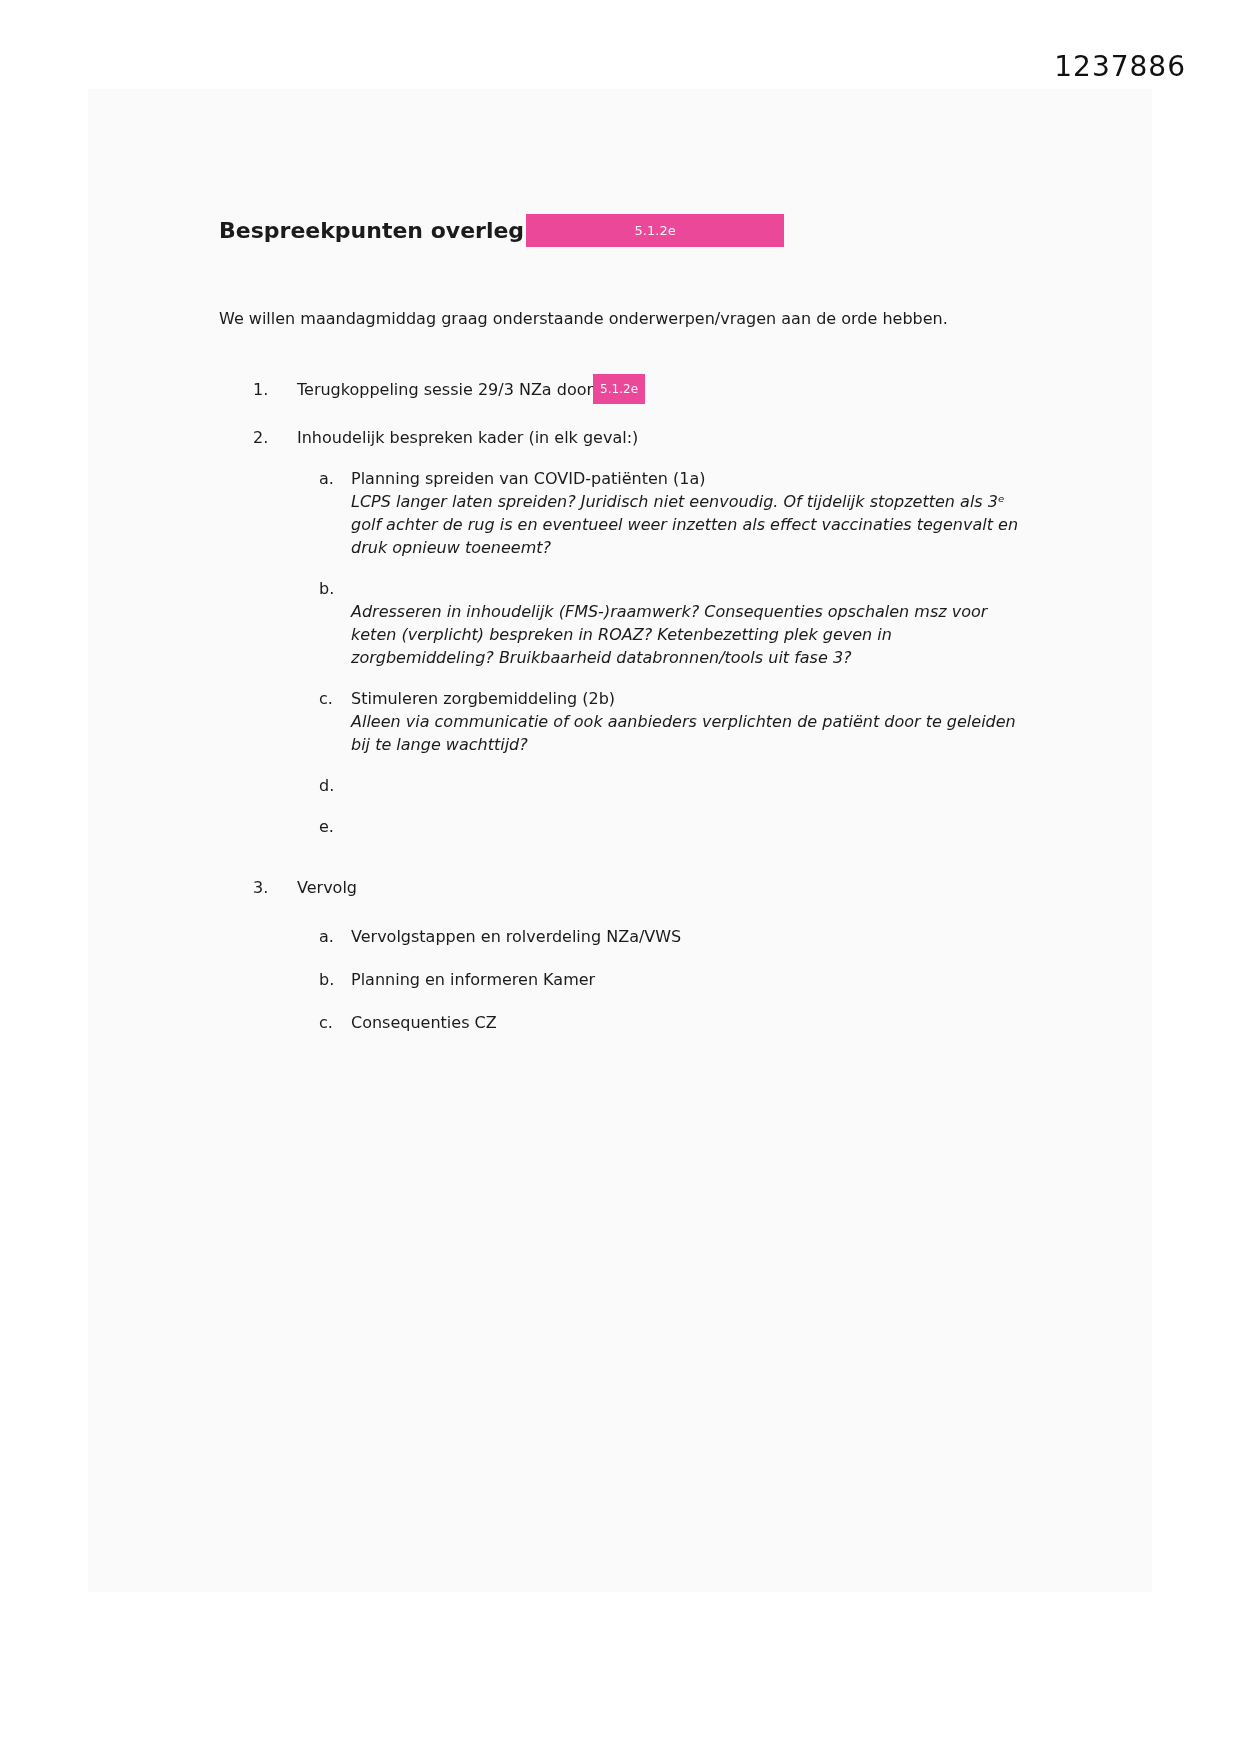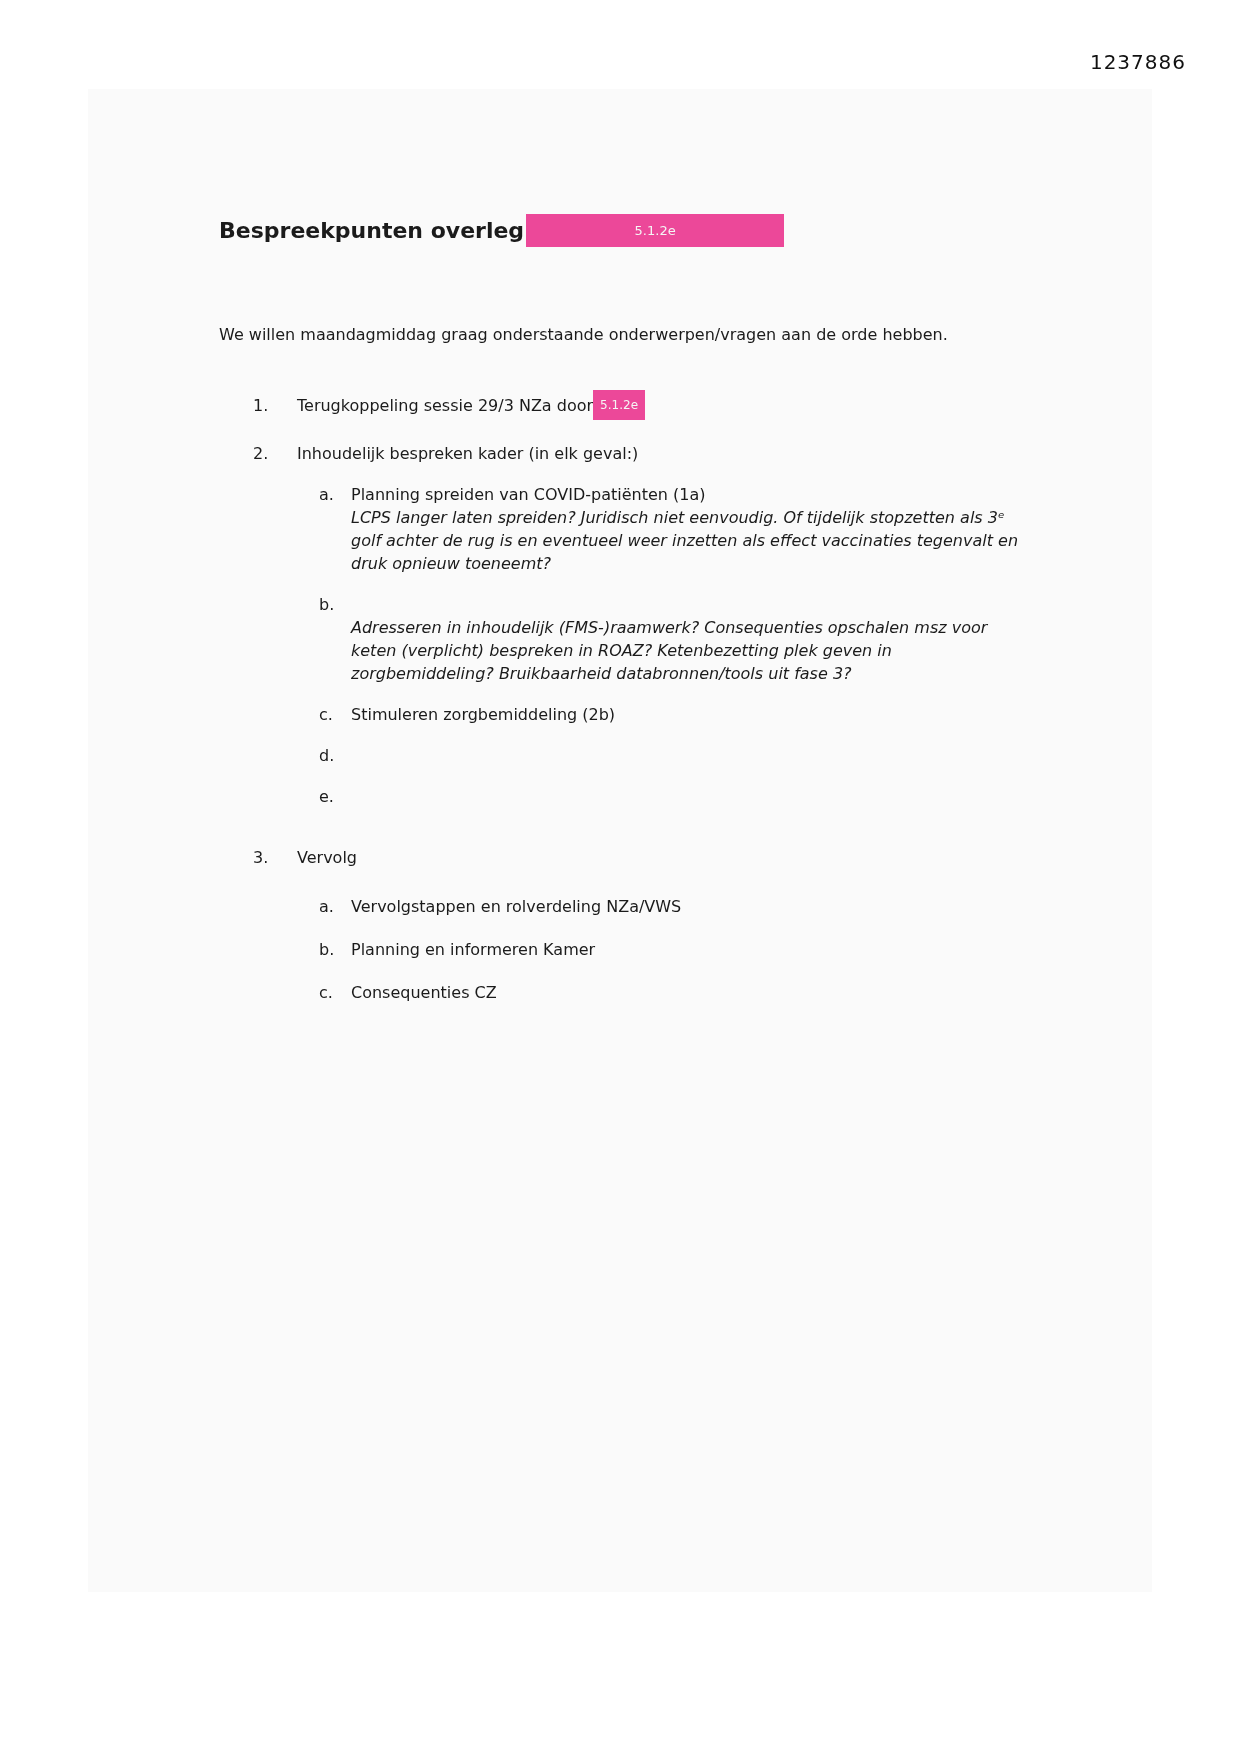--- a/index.html
+++ b/index.html
@@ -6,38 +6,38 @@
   html,body { width:1241px; height:1754px; background:#ffffff; }
   body { font-family:"DejaVu Sans","Liberation Sans",sans-serif; color:#1b1b1b; position:relative; overflow:hidden; }
 
   .page-bg {
     position:absolute; left:88px; top:89px; width:1064px; height:1503px;
     background:#fafafa;
   }
 
   .doc-number {
     position:absolute; top:50px; right:55px;
-    font-size:20px; color:#111111; letter-spacing:1px;
+    font-size:28px; color:#111111; letter-spacing:1px;
   }
 
   .content {
     position:absolute; left:219px; top:214px; width:900px;
     font-size:16px; line-height:23px;
   }
 
   .title-row { display:flex; align-items:center; height:33px; }
   .title { font-weight:bold; font-size:22px; white-space:pre; }
   .redaction {
     background:#ec4899; color:#f5f5f5; display:flex;
     align-items:center; justify-content:center; flex:none;
   }
   .redaction-lg { width:258px; height:33px; font-size:13px; margin-left:2px; }
   .redaction-sm { width:52px; height:30px; font-size:12px; }
 
-  .intro { margin-top:76px; white-space:pre; }
+  .intro { margin-top:60px; white-space:pre; }
 
   .item { display:flex; margin-top:22px; }
   .item.first { margin-top:44px; align-items:center; }
   .item .marker { flex:none; width:32px; margin-left:34px; }
   .item .itext { white-space:pre;margin-left:12px; }
 
   .sub { display:flex; margin-top:18px; }
   .sub .marker { flex:none; width:32px; margin-left:100px; }
   .sub .stext { white-space:pre; }
   .sub .note { white-space:pre; font-style:italic; }
@@ -83,21 +83,22 @@
 
   <div class="sub">
     <span class="marker">b.</span>
     <span class="stext"><br><span class="note">Adresseren in inhoudelijk (FMS-)raamwerk? Consequenties opschalen msz voor
 keten (verplicht) bespreken in ROAZ? Ketenbezetting plek geven in
 zorgbemiddeling? Bruikbaarheid databronnen/tools uit fase 3?</span></span>
   </div>
 
   <div class="sub">
     <span class="marker">c.</span>
-    <span class="stext"><span>Stimuleren zorgbemiddeling (2b)</span><br></span>
+    <span class="stext"><span>Stimuleren zorgbemiddeling (2b)</span><br><span class="note">Alleen via communicatie of ook aanbieders verplichten de patiënt door te geleiden
+bij te lange wachttijd?</span></span>
   </div>
 
   <div class="sub">
     <span class="marker">d.</span>
   </div>
 
   <div class="sub">
     <span class="marker">e.</span>
   </div>
 

